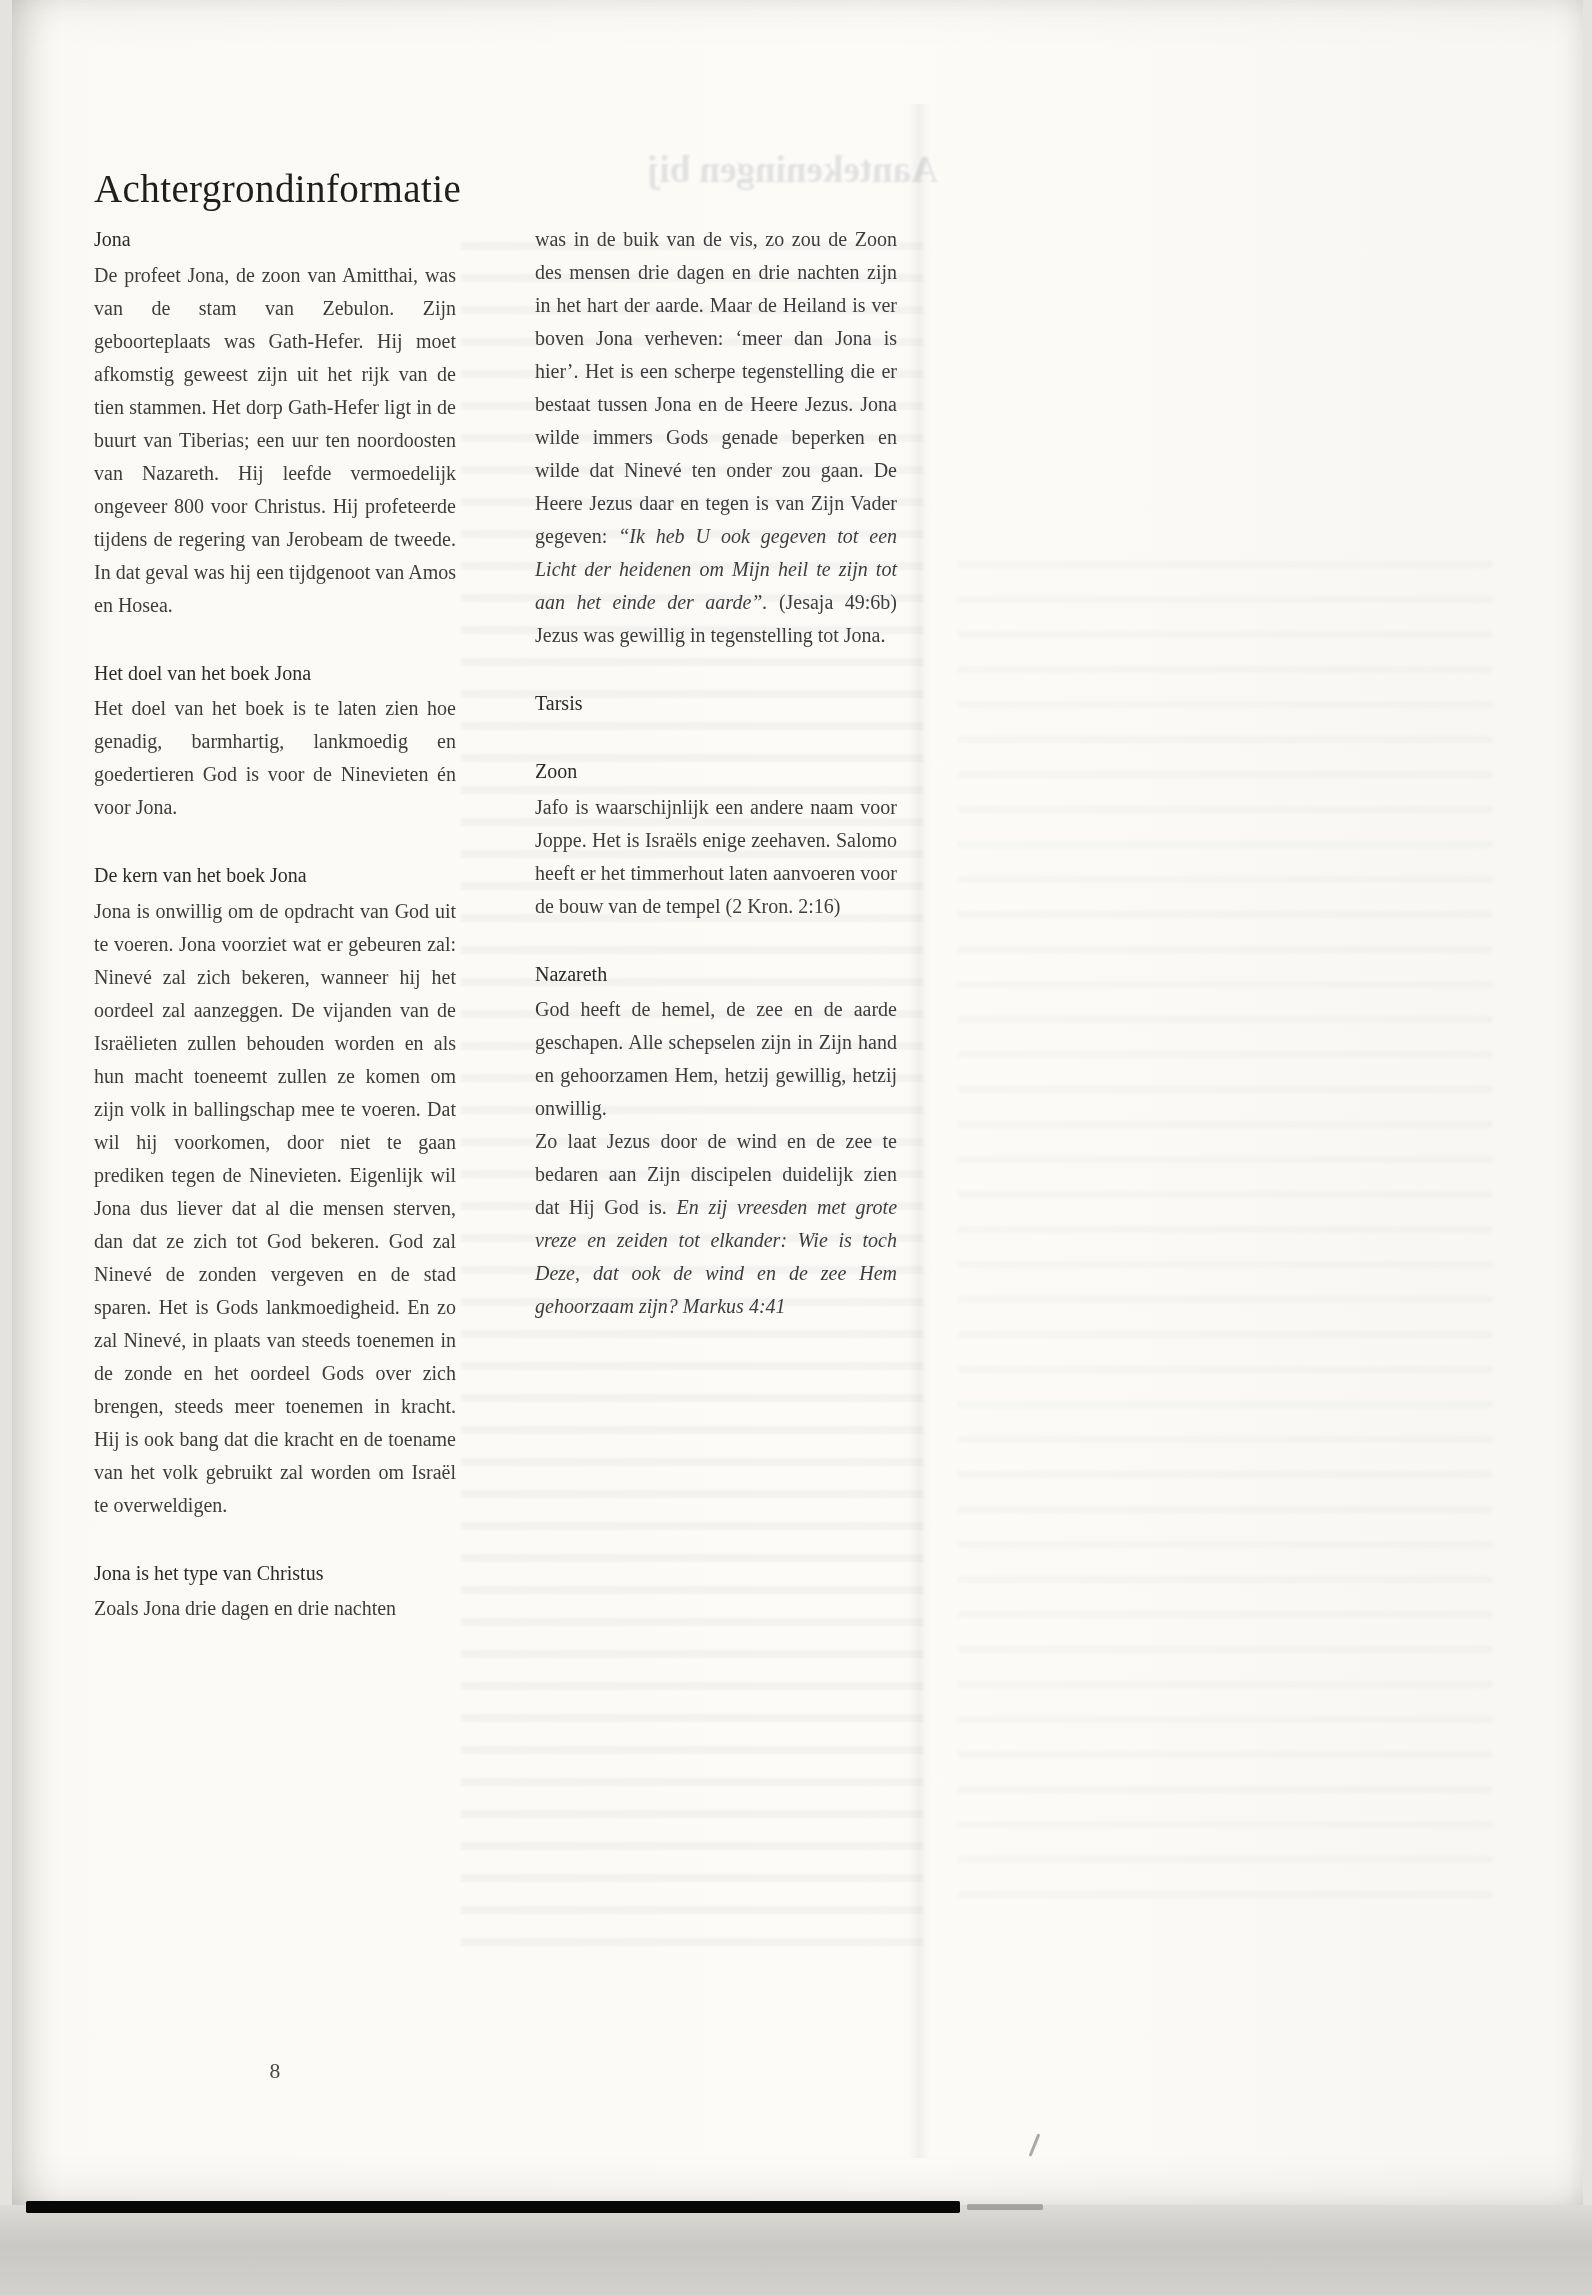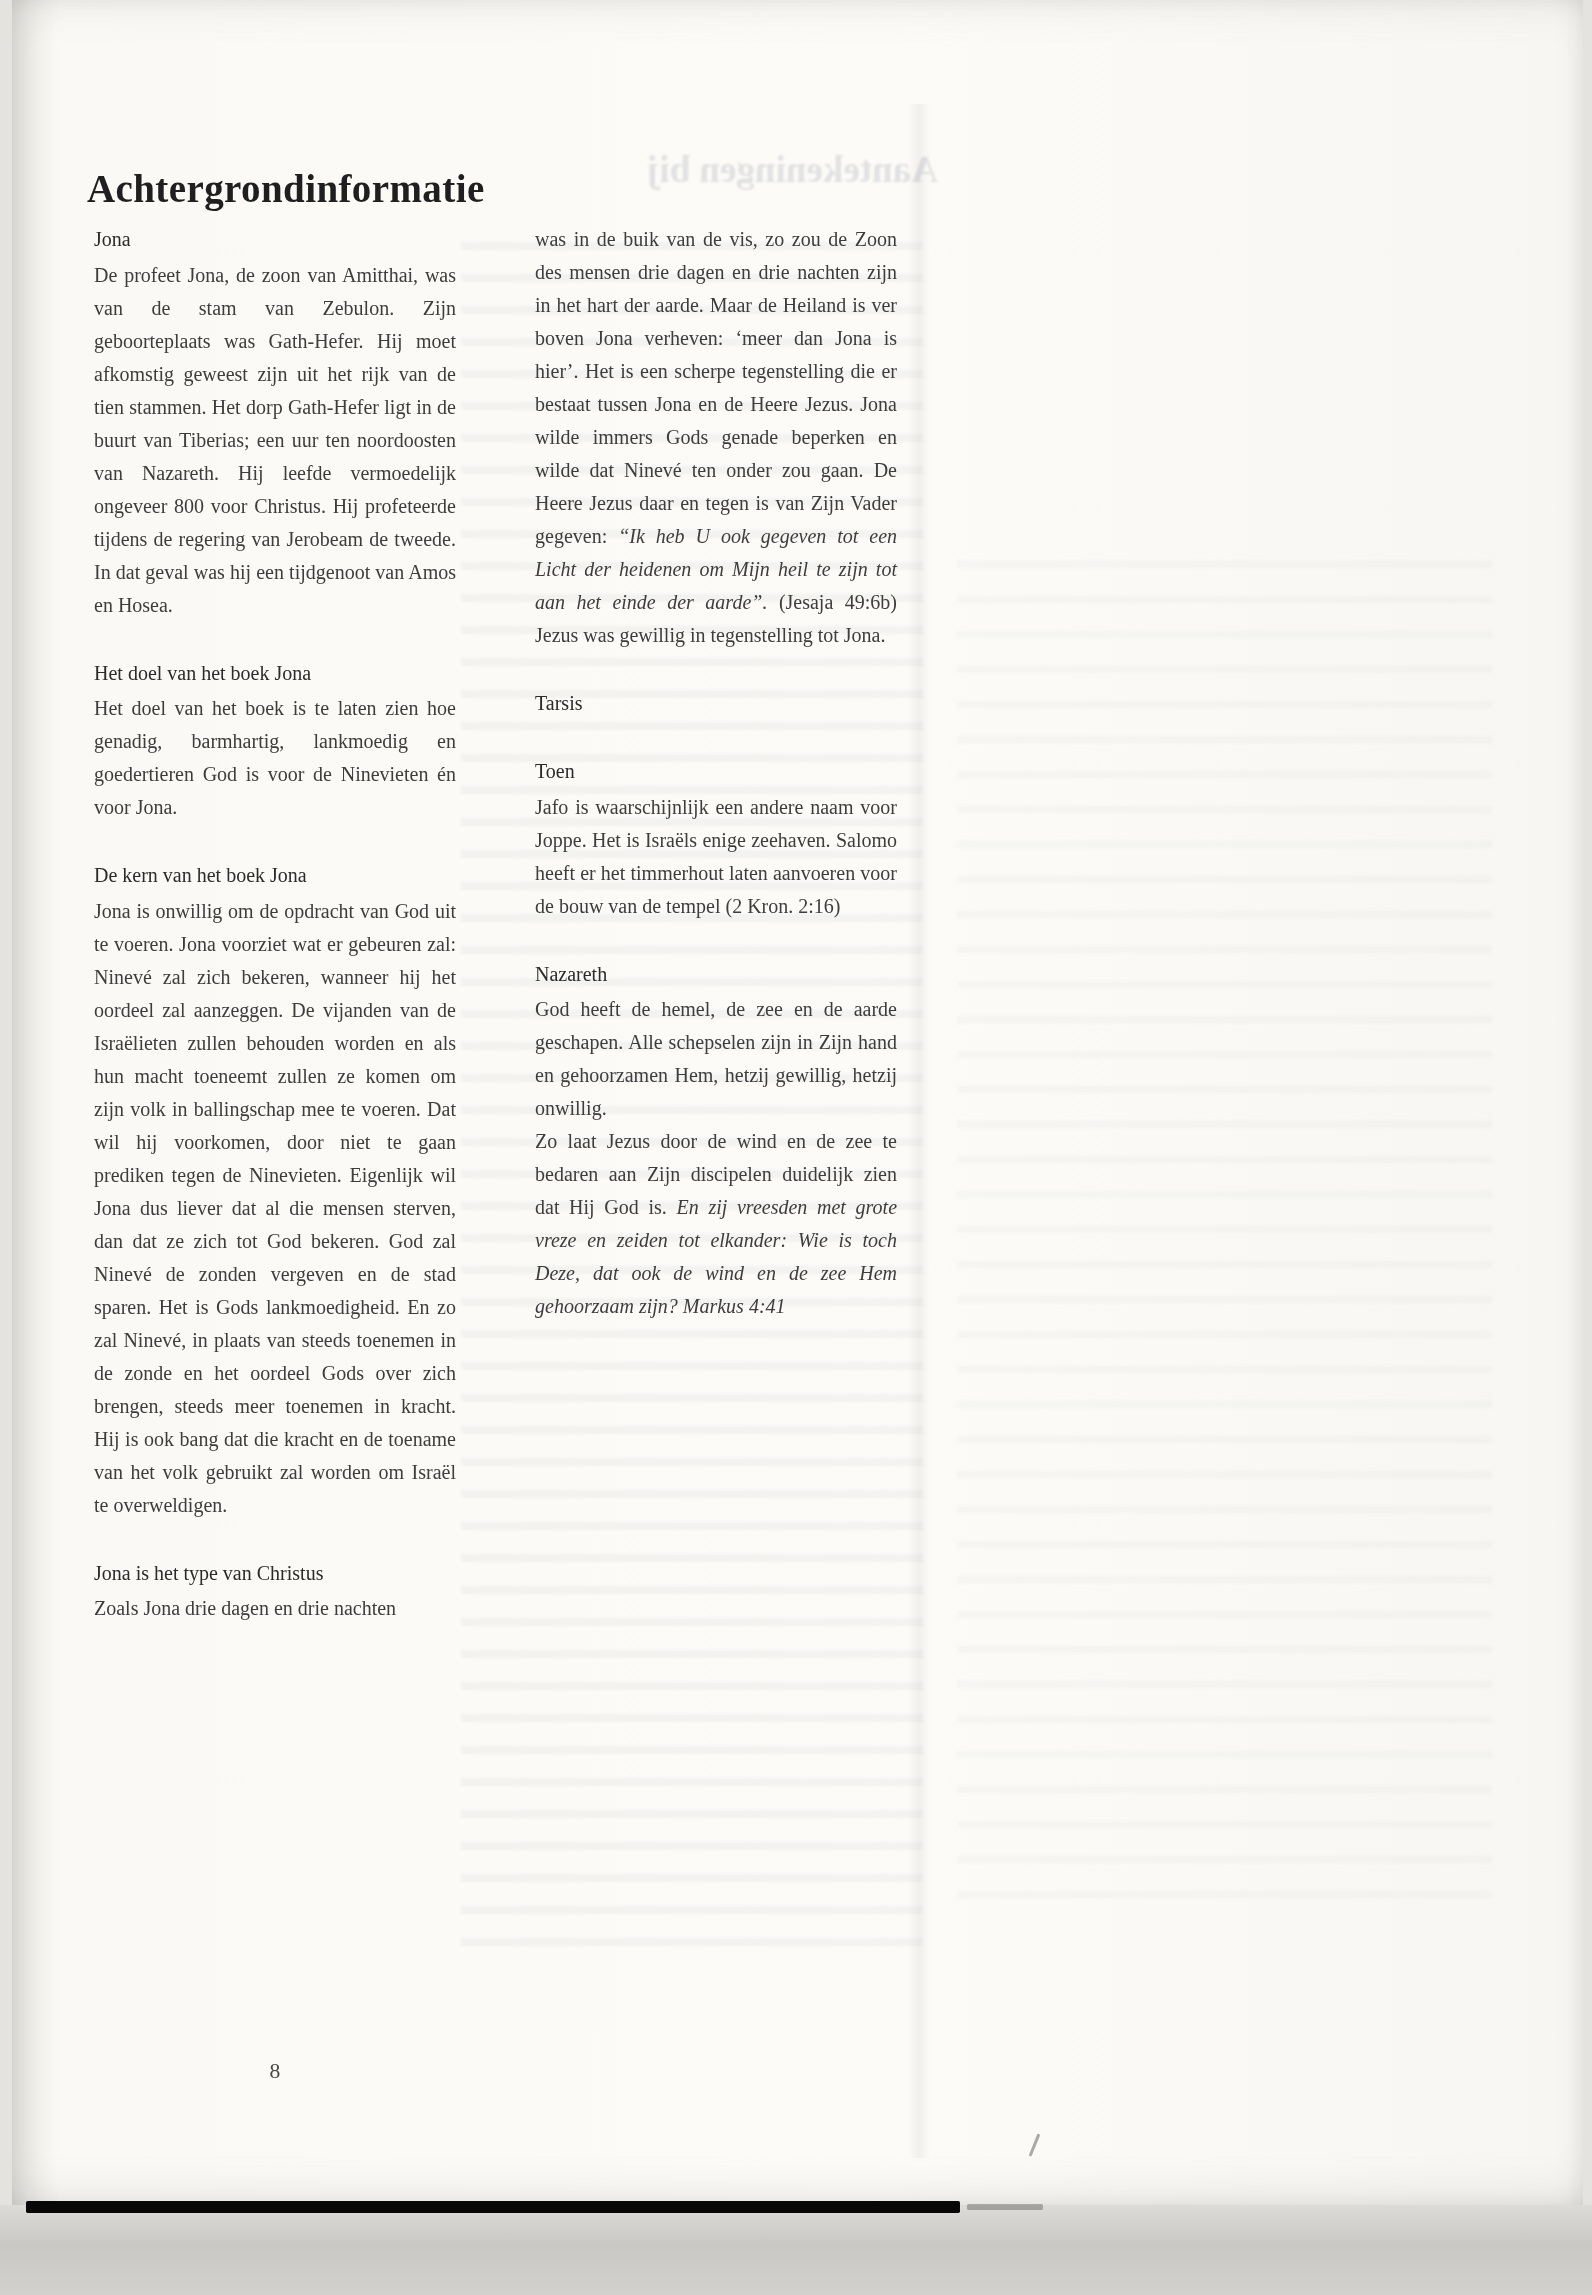--- a/index.html
+++ b/index.html
@@ -102,24 +102,24 @@
     width: 535px;
     height: 1338px;
     background: repeating-linear-gradient(180deg,
       rgba(100,108,125,0.035) 0px, rgba(100,108,125,0.035) 7px,
       transparent 7px, transparent 35px);
     filter: blur(1px);
     pointer-events: none;
   }
   .doc-title {
     position: absolute;
-    left: 75px;
+    left: 82px;
     top: 140px;
     font-size: 39px;
-    font-weight: bold;
+    font-weight: normal;
     letter-spacing: 0.4px;
     color: #1f1f1f;
   }
   .columns {
     position: absolute;
     left: 82px;
     top: 223px;
     width: 803px;
     display: flex;
     gap: 79px;
@@ -198,21 +198,21 @@
         <p class="body"><span>was in de buik van de vis, zo zou de Zoon des mensen drie dagen en drie nachten zijn in het hart der aarde. Maar de Heiland is ver boven Jona verheven: ‘meer dan Jona is hier’. Het is een scherpe tegenstelling die er bestaat tussen Jona en de Heere Jezus. Jona wilde immers Gods genade beperken en wilde dat Ninevé ten onder zou gaan. De Heere Jezus daar en tegen is van Zijn Vader gegeven:</span>
           <span class="it">“Ik heb U ook gegeven tot een Licht der heidenen om Mijn heil te zijn tot aan het einde der aarde”.</span>
           <span>(Jesaja 49:6b) Jezus was gewillig in tegenstelling tot Jona.</span></p>
       </div>
 
       <div class="sec">
         <h3>Tarsis</h3>
       </div>
 
       <div class="sec">
-        <h3>Toen</h3>
+        <h3>Zoon</h3>
         <p class="body">Jafo is waarschijnlijk een andere naam voor Joppe. Het is Israëls enige zeehaven. Salomo heeft er het timmerhout laten aanvoeren voor de bouw van de tempel (2 Kron. 2:16)</p>
       </div>
 
       <div class="sec">
         <h3>Nazareth</h3>
         <p class="body">God heeft de hemel, de zee en de aarde geschapen. Alle schepselen zijn in Zijn hand en gehoorzamen Hem, hetzij gewillig, hetzij onwillig.</p>
         <p class="body"><span>Zo laat Jezus door de wind en de zee te bedaren aan Zijn discipelen duidelijk zien dat Hij God is.</span>
           <span class="it">En zij vreesden met grote vreze en zeiden tot elkander: Wie is toch Deze, dat ook de wind en de zee Hem gehoorzaam zijn? Markus 4:41</span></p>
       </div>
 

